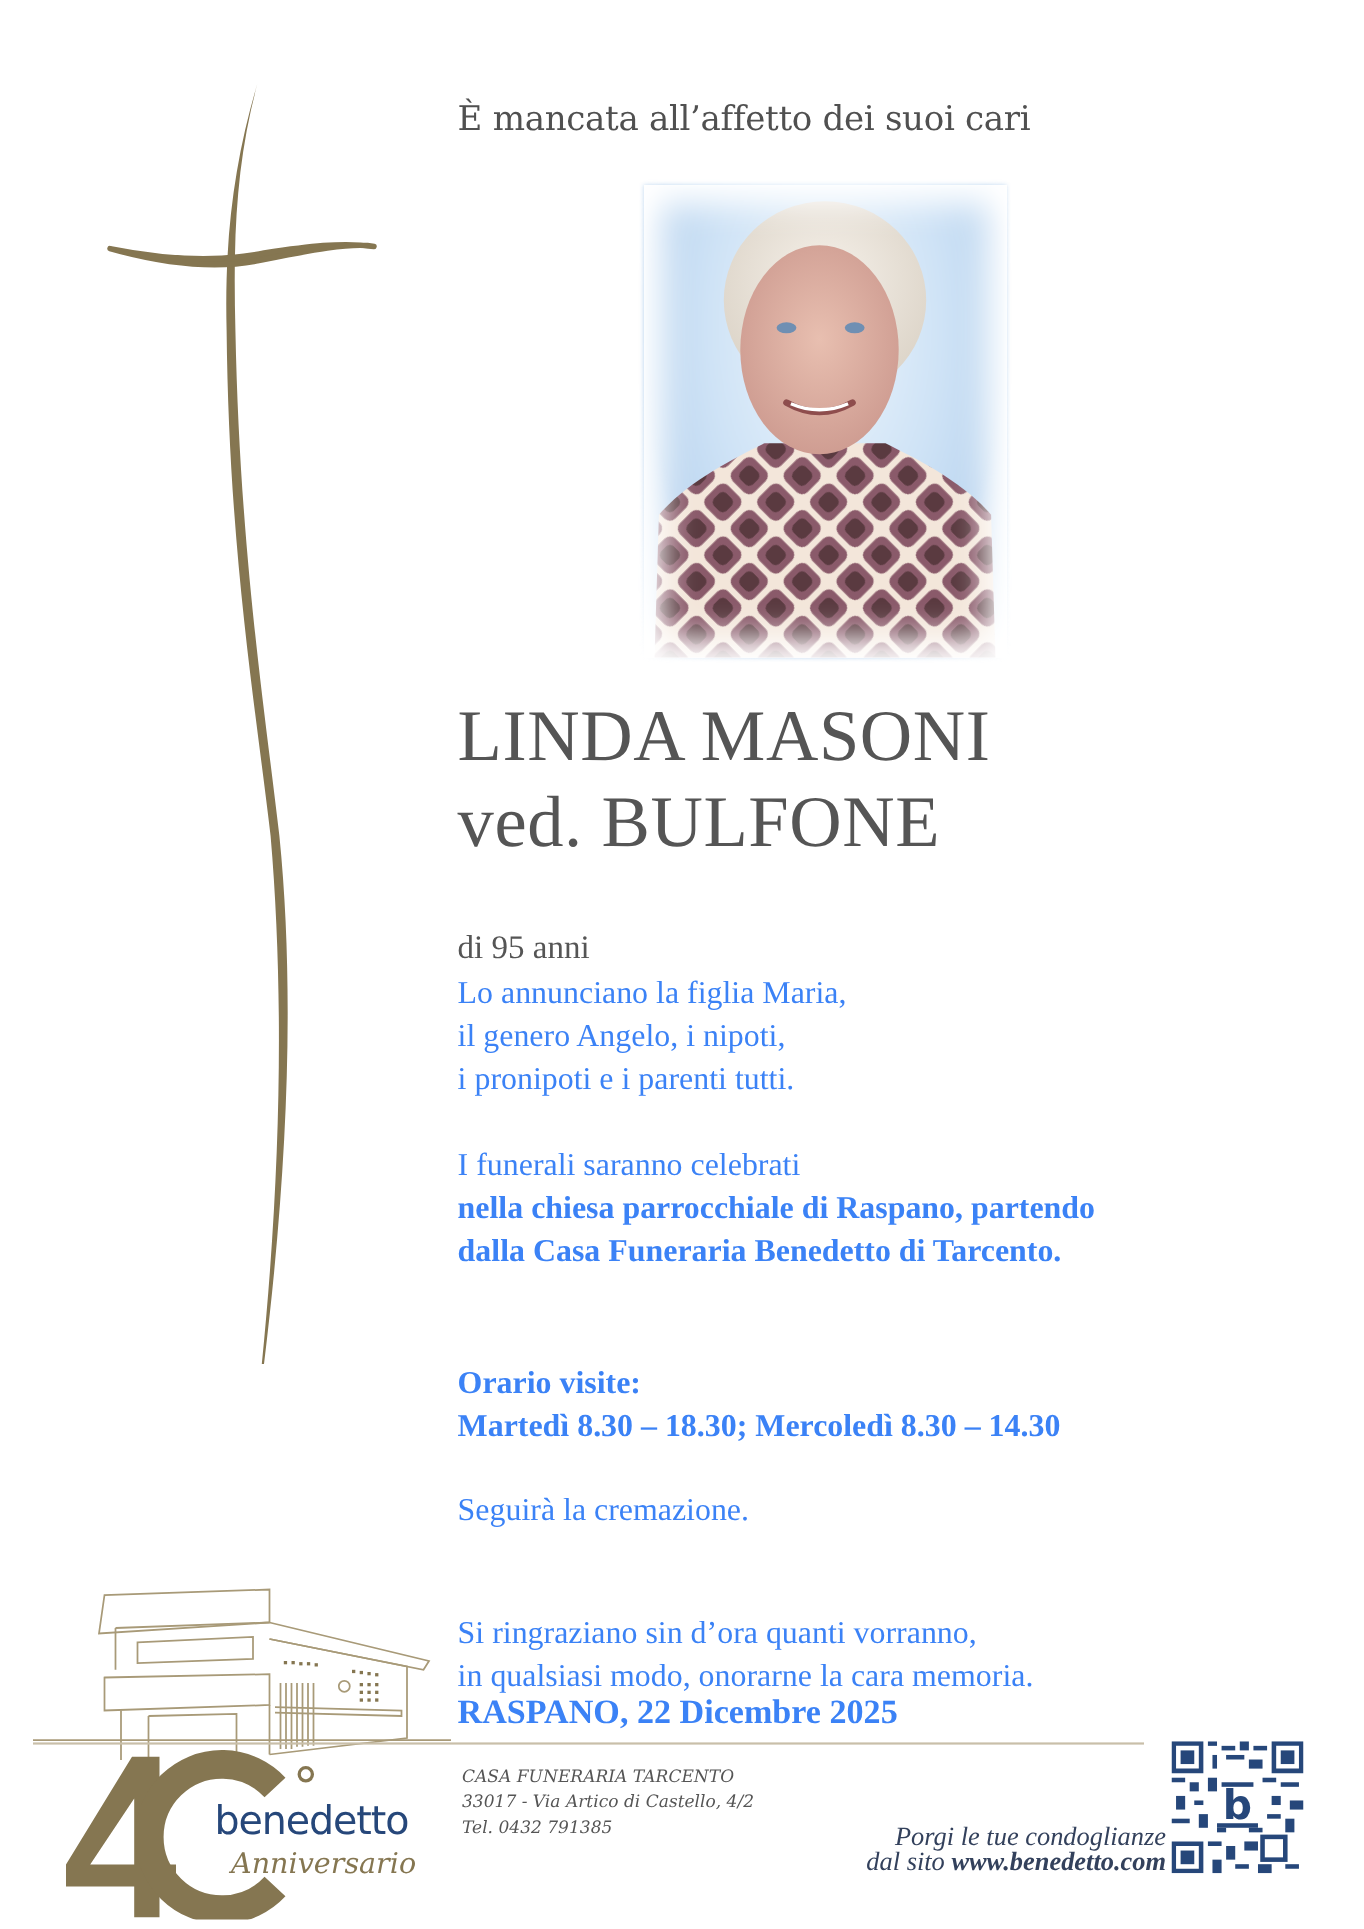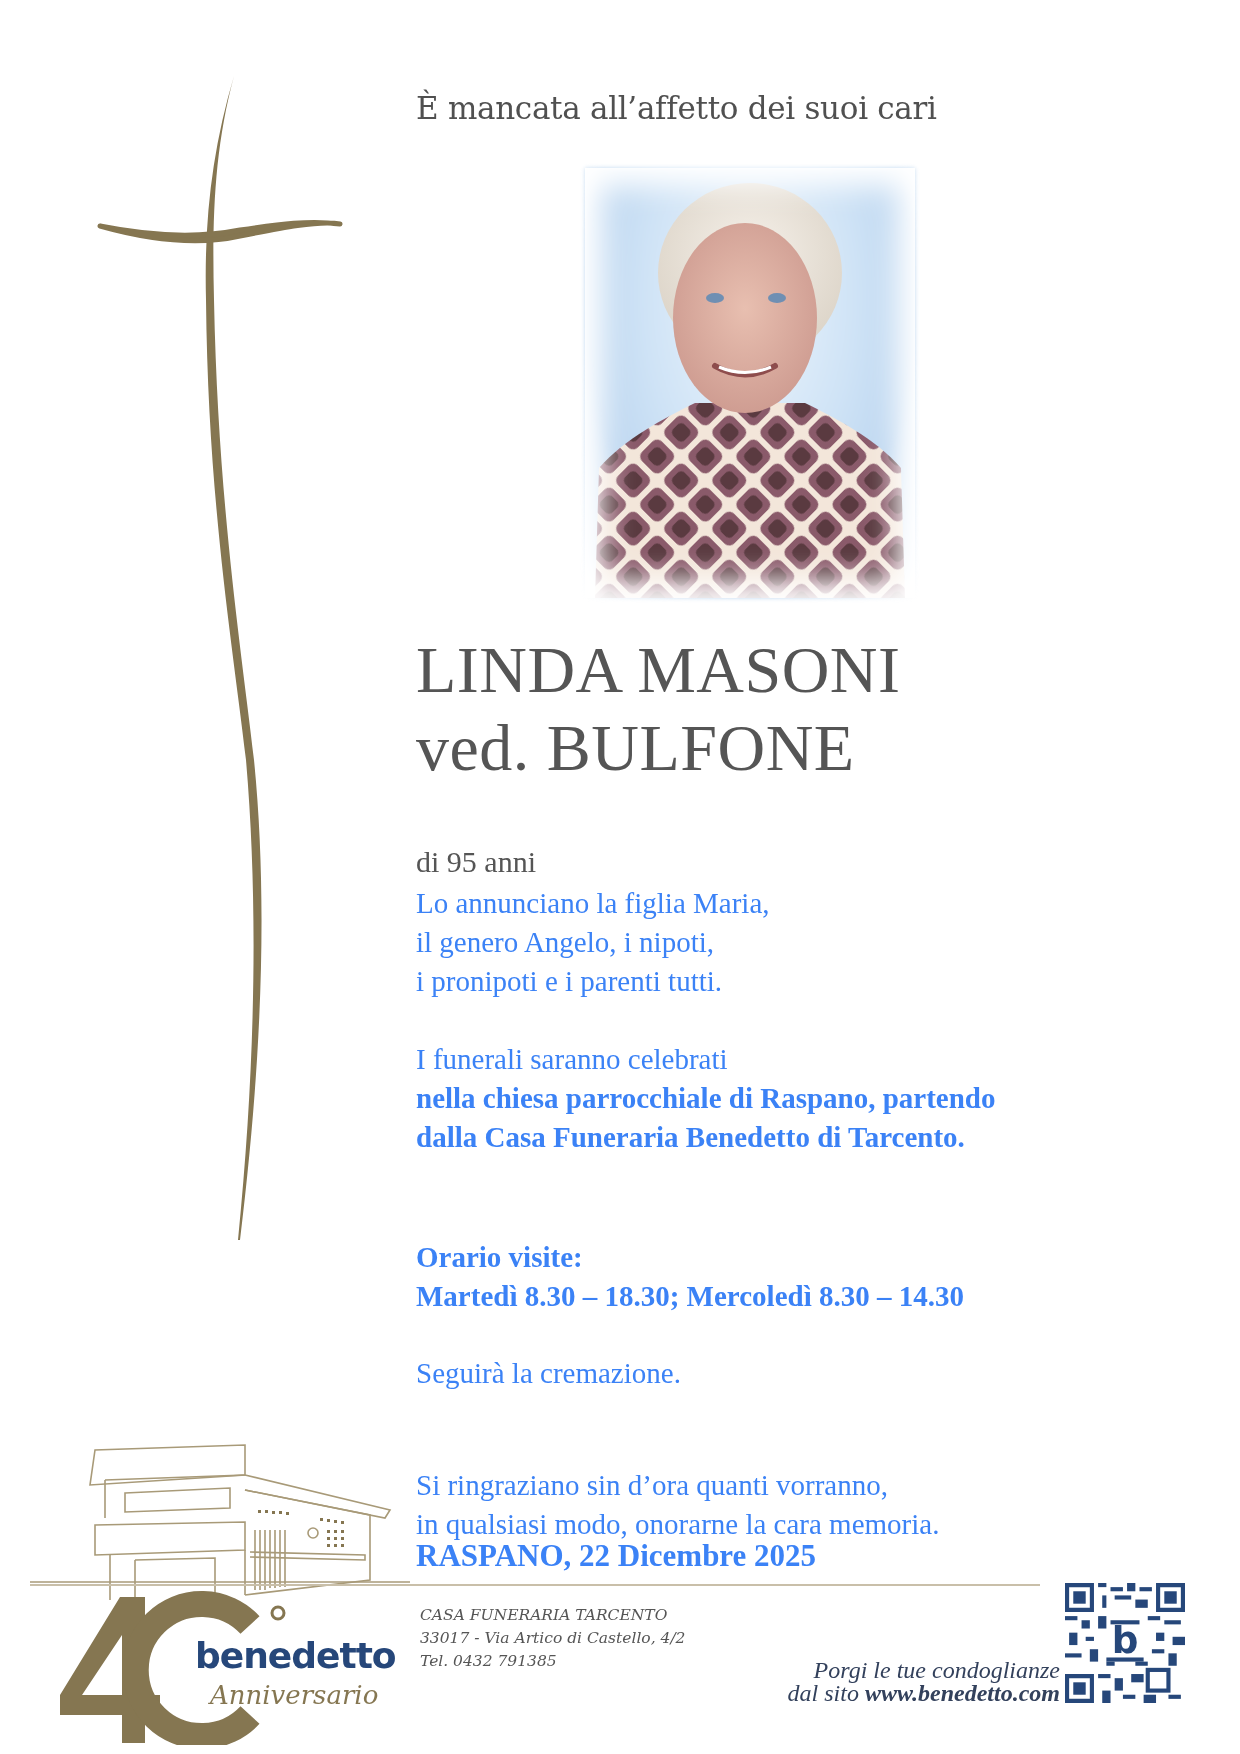--- a/index.html
+++ b/index.html
@@ -32,21 +32,21 @@
 
   .separator { left: 30px; top: 1584px; width: 1010px; height: 2px; background: #c9bfa9; }
 
   .address { left: 420px; top: 1604px; font-size: 15.5px; line-height: 23px; font-style: italic;
              color: #555555; font-family: "DejaVu Serif", serif; }
   .condolences { left: 760px; top: 1659px; width: 300px; text-align: right; font-size: 24px; line-height: 23px;
                  font-style: italic; color: #33415c; }
   .condolences b { font-weight: bold; }
 
   .qr { left: 1065px; top: 1583px; width: 120px; height: 120px; }
-  .logo-text { color: #26477a; font-family: "DejaVu Sans", sans-serif; font-weight: bold; }
+  .logo-text { color: #26477a; font-family: "DejaVu Sans", sans-serif; font-weight: normal; }
 </style>
 </head>
 <body>
 
 <svg class="abs" style="left:0;top:0" width="400" height="1420" viewBox="0 0 400 1420">
   <path d="M234 76 C 214 150, 212 220, 214 300 C 218 500, 240 640, 254 760 C 268 900, 262 1060, 240 1240 L 238 1240 C 256 1060, 258 900, 246 760 C 232 640, 208 500, 206 300 C 204 220, 212 150, 234 76 Z" fill="#857651"></path>
   <path d="M100 226 C 150 240, 200 245, 240 236 C 280 228, 320 220, 340 224 C 310 220, 280 224, 240 230 C 200 238, 150 236, 100 226 Z" fill="#857651" stroke="#857651" stroke-width="5" stroke-linejoin="round"></path>
 </svg>
 
 <div class="center intro">È mancata all’affetto dei suoi cari</div>

